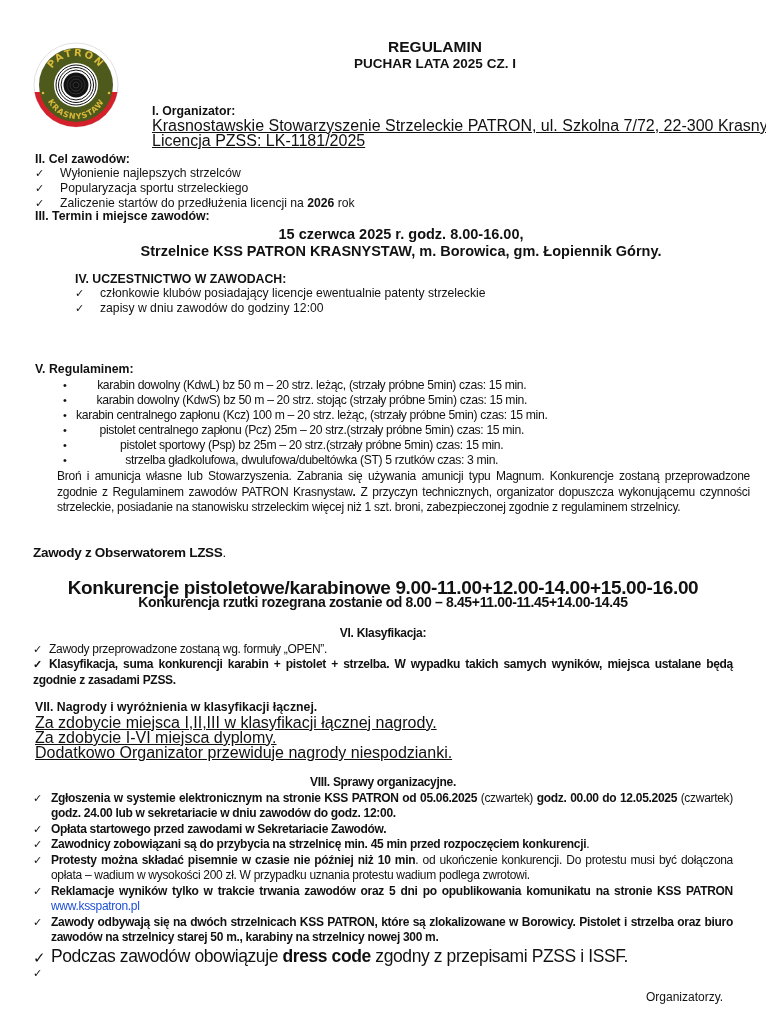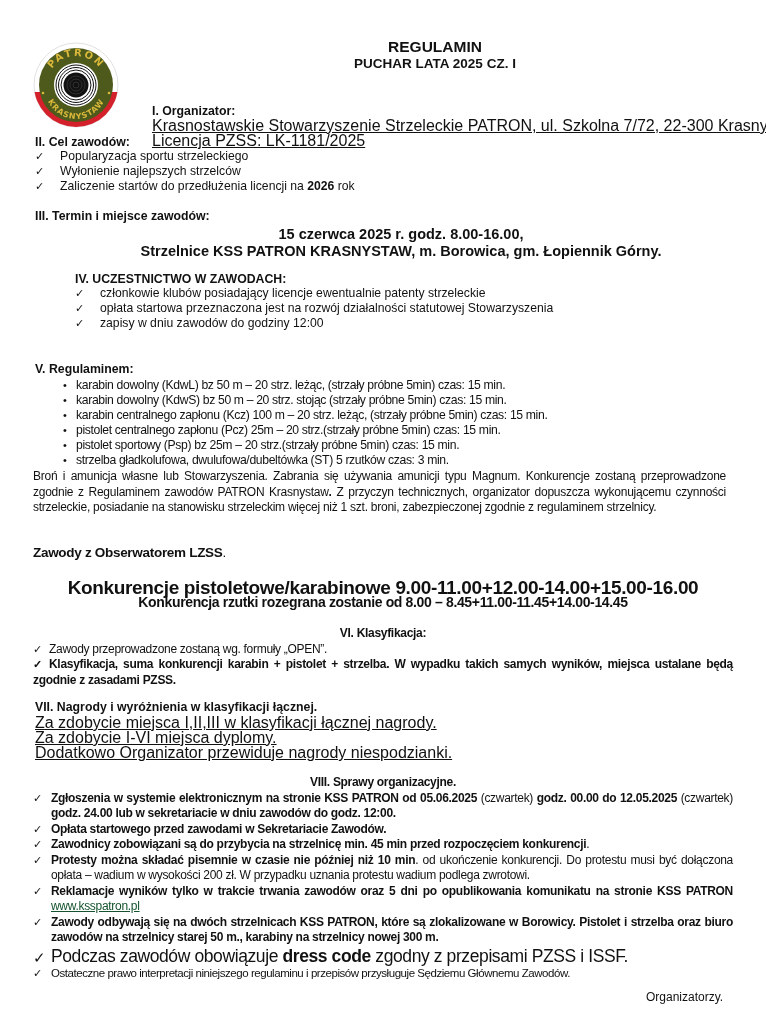--- a/index.html
+++ b/index.html
@@ -12,27 +12,27 @@
   .t2 { top:56px; font-size:13.5px; left:52px; }
   .h { font-weight:bold; font-size:12.3px; }
   .line { font-size:16px; line-height:15px; white-space:nowrap;text-decoration:underline; }
   .ck { display:inline-block; width:25px; font-size:11px; }
   .list { margin:0; padding:0; list-style:none; }
   .list li { line-height:15px; white-space:nowrap; }
   .bul li { padding-left:60px; position:relative; }
   .bul li::before { content:"\2022"; position:absolute; left:63px; font-size:11px; }
   .bul li span { margin-left:16px; }
   .big { font-weight:bold; font-size:14.5px; text-align:center; width:766px; left:0; }
-  .just { text-align:justify; width:693px; line-height:15.5px; font-size:12px; letter-spacing:-0.25px; }
-  .cond { letter-spacing:-0.35px; }
+  .just { text-align:justify; width:693px; line-height:15.5px; font-size:12px; letter-spacing:-0.25px;margin-left:24px; }
+  .cond { letter-spacing:-0.35px;text-align:center; }
   .sec8 { left:33px; width:700px; font-size:12px; letter-spacing:-0.3px; line-height:15.5px; }
   .sec8 .row { position:relative; padding-left:18px; text-align:justify; }
   .sec8 .row .ck8 { position:absolute; left:0; top:0; font-size:11px; }
   .b { font-weight:bold;text-align:center; }
-  a.link { color:#14532d; text-decoration:underline; }
+  a.link { color:#1d4ed8; }
 </style>
 </head>
 <body>
 
 <div class="abs logo">
   <svg width="86" height="86" viewBox="0 0 86 86">
     <defs>
       <clipPath id="topHalf">
           <rect x="0" y="0" width="86" height="50"></rect>
         </clipPath>
@@ -66,38 +66,37 @@
 
 <div class="abs title t1">REGULAMIN</div>
 <div class="abs title t2">PUCHAR LATA 2025 CZ. I</div>
 
 <div class="abs" style="left:152px; top:76px;margin-top:28px;">
   <div class="h">I. Organizator:</div>
   <div class="line">Krasnostawskie Stowarzyszenie Strzeleckie PATRON, ul. Szkolna 7/72, 22-300 Krasnystaw</div>
   <div class="line">Licencja PZSS: LK-1181/2025</div>
 </div>
 
-<div class="abs" style="left:35px; top:135px;">
+<div class="abs" style="left:35px; top:152px;">
   <div class="h">II. Cel zawodów:</div>
   <ul class="list">
+    <li><span class="ck">✓</span><span>Wyłonienie najlepszych strzelców</span></li>
     <li><span class="ck">✓</span><span>Popularyzacja sportu strzeleckiego</span></li>
-    <li><span class="ck">✓</span><span>Wyłonienie najlepszych strzelców</span></li>
     <li><span class="ck">✓</span><span>Zaliczenie startów do przedłużenia licencji na </span><b>2026</b><span> rok</span></li>
   </ul>
 </div>
 
 <div class="abs h" style="left:35px; top:209px;text-align:right;">III. Termin i miejsce zawodów:</div>
 <div class="abs big" style="top:226px; left:18px;">15 czerwca 2025 r. godz. 8.00-16.00,</div>
 <div class="abs big" style="top:243px; left:18px;">Strzelnice KSS PATRON KRASNYSTAW, m. Borowica, gm. Łopiennik Górny.</div>
 
 <div class="abs" style="left:35px; top:272px;margin-left:40px;">
   <div class="h">IV. UCZESTNICTWO W ZAWODACH:</div>
   <ul class="list">
     <li><span class="ck">✓</span><span>członkowie klubów posiadający licencje ewentualnie patenty strzeleckie</span></li>
-    <li><span class="ck">✓</span><span>opłata startowa przeznaczona jest na rozwój działalności statutowej Stowarzyszenia</span></li>
     <li><span class="ck">✓</span><span>zapisy w dniu zawodów do godziny 12:00</span></li>
   </ul>
 </div>
 
 <div class="abs" style="left:35px; top:362px;">
   <div class="h">V. Regulaminem:</div>
 </div>
 <ul class="abs list bul cond" style="left:0; top:378px;">
   <li><span>karabin dowolny (KdwL) bz 50 m – 20 strz. leżąc, (strzały próbne 5min) czas: 15 min.</span></li>
   <li><span>karabin dowolny (KdwS) bz 50 m – 20 strz. stojąc (strzały próbne 5min) czas: 15 min.</span></li>
@@ -155,17 +154,16 @@
   <div class="row b">
     <span class="ck8" style="font-weight:normal">✓</span>
     <span>Zawody odbywają się na dwóch strzelnicach KSS PATRON, które są zlokalizowane w Borowicy. Pistolet i strzelba oraz biuro zawodów na strzelnicy starej 50 m., karabiny na strzelnicy nowej 300 m.</span>
   </div>
   <div class="row" style="font-size:17.5px; line-height:20px; letter-spacing:-0.4px; padding-left:18px;">
     <span class="ck8" style="font-size:15px; top:2px;">✓</span>
     <span>Podczas zawodów obowiązuje </span><b>dress code</b><span> zgodny z przepisami PZSS i ISSF.</span>
   </div>
   <div class="row" style="font-size:11.5px; letter-spacing:-0.45px;">
     <span class="ck8">✓</span>
-    <span>Ostateczne prawo interpretacji niniejszego regulaminu i przepisów przysługuje Sędziemu Głównemu Zawodów.</span>
   </div>
 </div>
 
 <div class="abs" style="left:646px; top:990px; font-size:12px;">Organizatorzy.</div>
 
 </body></html>

